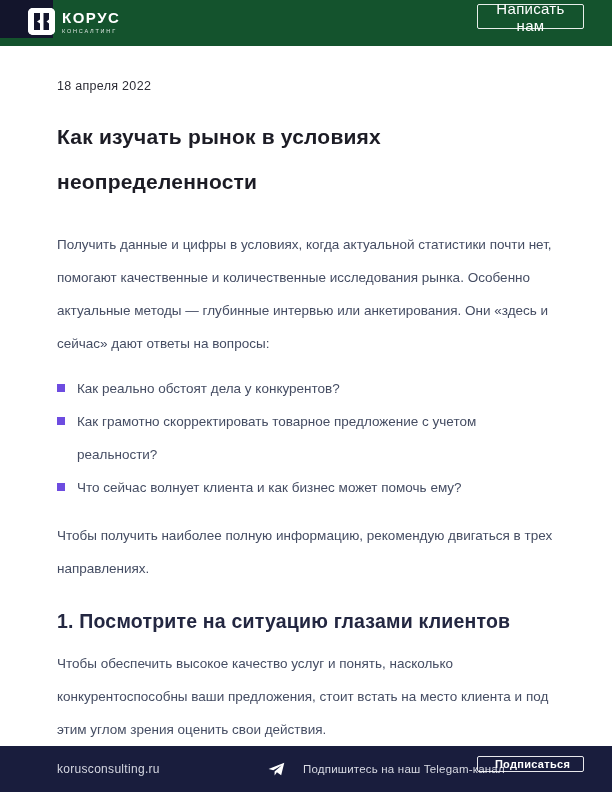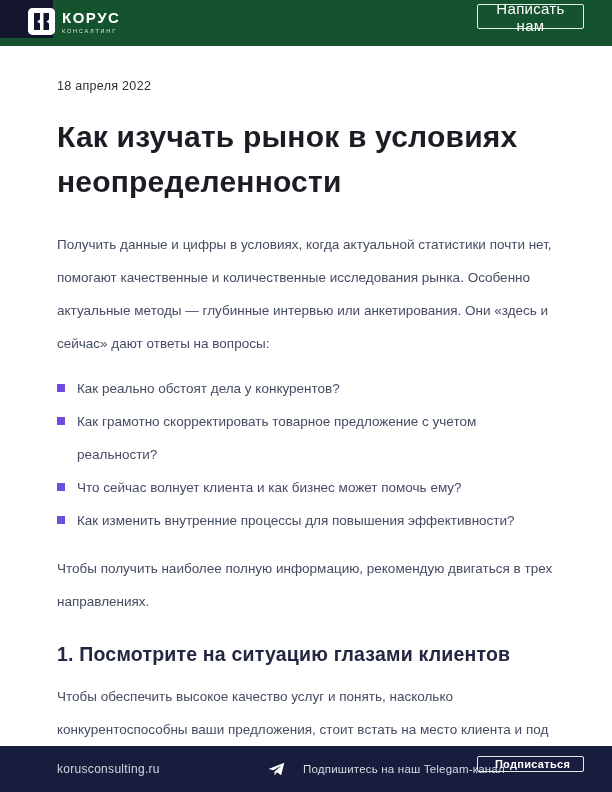--- a/index.html
+++ b/index.html
@@ -39,21 +39,21 @@
     font-size:15px;letter-spacing:.3px;
   }
   
   .content{
     position:absolute;left:57px;top:46px;width:500px;color:#454d63;
   }
   .date{
     margin-top:33px;font-size:12.5px;color:#2c2c35;letter-spacing:.3px;
   }
   .title{
-    margin:21px 0 0 0;font-size:30px;font-weight:bold;color:#1c1c25;
+    margin:21px 0 0 0;font-size:21px;font-weight:bold;color:#1c1c25;
     line-height:45px;letter-spacing:.2px;
   }
   .para{
     font-size:13.5px;line-height:33px;color:#454d63;margin:0;
   }
   .intro{margin-top:24px;}
   .bullets{
     list-style:none;margin:12px 0 0 0;padding:0;
   }
   .bullets li{
@@ -118,24 +118,20 @@
       <span>Как реально обстоят дела у конкурентов?</span>
     </li>
     <li>
       <span class="bullet-sq"></span>
       <span>Как грамотно скорректировать товарное предложение с учетом реальности?</span>
     </li>
     <li>
       <span class="bullet-sq"></span>
       <span>Что сейчас волнует клиента и как бизнес может помочь ему?</span>
     </li>
-    <li>
-      <span class="bullet-sq"></span>
-      <span>Как изменить внутренние процессы для повышения эффективности?</span>
-    </li>
   </ul>
 
   <p class="para after-bullets">Чтобы получить наиболее полную информацию, рекомендую двигаться в трех направлениях.</p>
 
   <h2 class="section-h">1. Посмотрите на ситуацию глазами клиентов</h2>
   <p class="para sec-p1">Чтобы обеспечить высокое качество услуг и понять, насколько конкурентоспособны ваши предложения, стоит встать на место клиента и под этим углом зрения оценить свои действия.</p>
 
 </div>
 
 <div class="footer">

